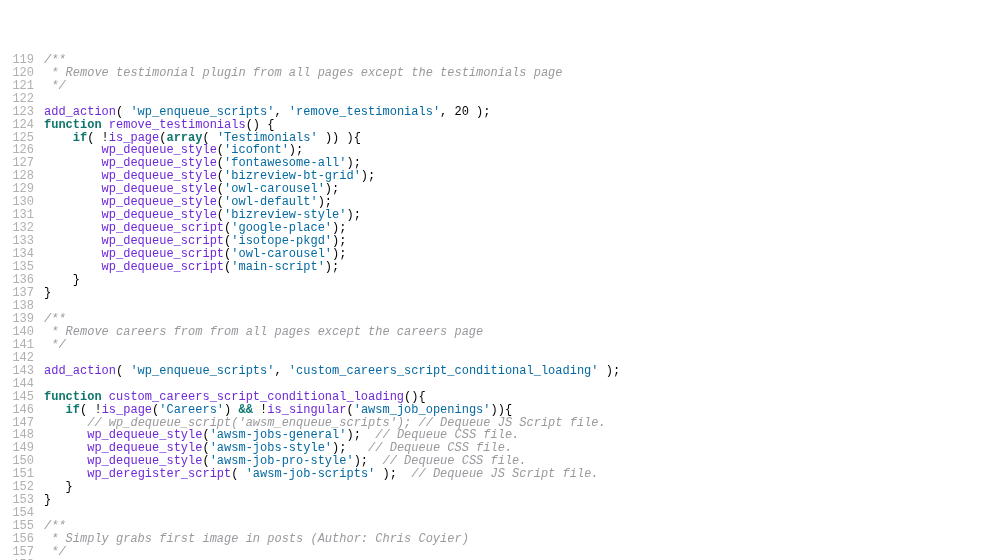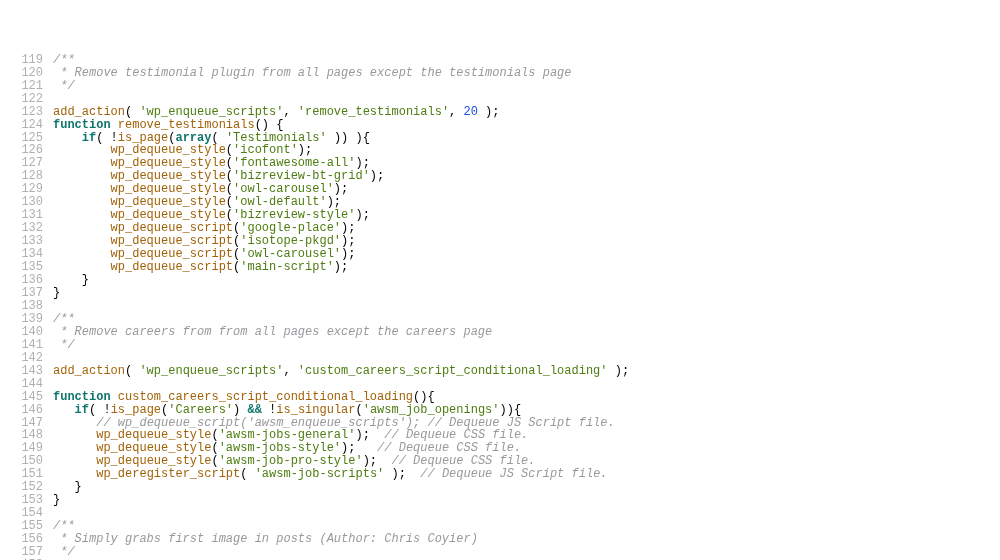--- a/index.html
+++ b/index.html
@@ -13,38 +13,37 @@
     white-space: pre;
   }
   .editor {
     display: flex;
     flex-direction: column;
     padding-top: 2px;
   }
   .line {
     display: flex;
     align-items: baseline;
-    padding-left: 9px;
   }
   .gutter {
     width: 34px;
     flex-shrink: 0;
     text-align: right;
     padding-right: 10px;
     color: #b0b0b0;
     user-select: none;
   }
   .code {
     flex: 1;
   }
   .c-comment { color: #99999e; font-style: italic; }
   .c-keyword { color: #0f766e; font-weight: 600; }
-  .c-func    { color: #a16207; }
-  .c-string  { color: #4d7c0f; }
-  .c-number  { color: #1d4ed8; }
+  .c-func    { color: #6d28d9; }
+  .c-string  { color: #0369a1; }
+  .c-number  { color: #000000; }
   .c-punct   { color: #000; }
 </style>
 </head>
 <body>
 
 
 
 <div class="editor"><div class="line"><span class="gutter">119</span><span class="code"><span class="c-comment">/**</span></span></div><div class="line"><span class="gutter">120</span><span class="code"><span class="c-comment"> * Remove testimonial plugin from all pages except the testimonials page</span></span></div><div class="line"><span class="gutter">121</span><span class="code"><span class="c-comment"> */</span></span></div><div class="line"><span class="gutter">122</span><span class="code"></span></div><div class="line"><span class="gutter">123</span><span class="code"><span class="c-func">add_action</span><span class="c-punct">( </span><span class="c-string">'wp_enqueue_scripts'</span><span class="c-punct">, </span><span class="c-string">'remove_testimonials'</span><span class="c-punct">, </span><span class="c-number">20</span><span class="c-punct"> );</span></span></div><div class="line"><span class="gutter">124</span><span class="code"><span class="c-keyword">function</span><span class="c-punct"> </span><span class="c-func">remove_testimonials</span><span class="c-punct">() {</span></span></div><div class="line"><span class="gutter">125</span><span class="code"><span class="c-punct">    </span><span class="c-keyword">if</span><span class="c-punct">( !</span><span class="c-func">is_page</span><span class="c-punct">(</span><span class="c-keyword">array</span><span class="c-punct">( </span><span class="c-string">'Testimonials'</span><span class="c-punct"> )) ){</span></span></div><div class="line"><span class="gutter">126</span><span class="code"><span class="c-punct">        </span><span class="c-func">wp_dequeue_style</span><span class="c-punct">(</span><span class="c-string">'icofont'</span><span class="c-punct">);</span></span></div><div class="line"><span class="gutter">127</span><span class="code"><span class="c-punct">        </span><span class="c-func">wp_dequeue_style</span><span class="c-punct">(</span><span class="c-string">'fontawesome-all'</span><span class="c-punct">);</span></span></div><div class="line"><span class="gutter">128</span><span class="code"><span class="c-punct">        </span><span class="c-func">wp_dequeue_style</span><span class="c-punct">(</span><span class="c-string">'bizreview-bt-grid'</span><span class="c-punct">);</span></span></div><div class="line"><span class="gutter">129</span><span class="code"><span class="c-punct">        </span><span class="c-func">wp_dequeue_style</span><span class="c-punct">(</span><span class="c-string">'owl-carousel'</span><span class="c-punct">);</span></span></div><div class="line"><span class="gutter">130</span><span class="code"><span class="c-punct">        </span><span class="c-func">wp_dequeue_style</span><span class="c-punct">(</span><span class="c-string">'owl-default'</span><span class="c-punct">);</span></span></div><div class="line"><span class="gutter">131</span><span class="code"><span class="c-punct">        </span><span class="c-func">wp_dequeue_style</span><span class="c-punct">(</span><span class="c-string">'bizreview-style'</span><span class="c-punct">);</span></span></div><div class="line"><span class="gutter">132</span><span class="code"><span class="c-punct">        </span><span class="c-func">wp_dequeue_script</span><span class="c-punct">(</span><span class="c-string">'google-place'</span><span class="c-punct">);</span></span></div><div class="line"><span class="gutter">133</span><span class="code"><span class="c-punct">        </span><span class="c-func">wp_dequeue_script</span><span class="c-punct">(</span><span class="c-string">'isotope-pkgd'</span><span class="c-punct">);</span></span></div><div class="line"><span class="gutter">134</span><span class="code"><span class="c-punct">        </span><span class="c-func">wp_dequeue_script</span><span class="c-punct">(</span><span class="c-string">'owl-carousel'</span><span class="c-punct">);</span></span></div><div class="line"><span class="gutter">135</span><span class="code"><span class="c-punct">        </span><span class="c-func">wp_dequeue_script</span><span class="c-punct">(</span><span class="c-string">'main-script'</span><span class="c-punct">);</span></span></div><div class="line"><span class="gutter">136</span><span class="code"><span class="c-punct">    }</span></span></div><div class="line"><span class="gutter">137</span><span class="code"><span class="c-punct">}</span></span></div><div class="line"><span class="gutter">138</span><span class="code"></span></div><div class="line"><span class="gutter">139</span><span class="code"><span class="c-comment">/**</span></span></div><div class="line"><span class="gutter">140</span><span class="code"><span class="c-comment"> * Remove careers from from all pages except the careers page</span></span></div><div class="line"><span class="gutter">141</span><span class="code"><span class="c-comment"> */</span></span></div><div class="line"><span class="gutter">142</span><span class="code"></span></div><div class="line"><span class="gutter">143</span><span class="code"><span class="c-func">add_action</span><span class="c-punct">( </span><span class="c-string">'wp_enqueue_scripts'</span><span class="c-punct">, </span><span class="c-string">'custom_careers_script_conditional_loading'</span><span class="c-punct"> );</span></span></div><div class="line"><span class="gutter">144</span><span class="code"></span></div><div class="line"><span class="gutter">145</span><span class="code"><span class="c-keyword">function</span><span class="c-punct"> </span><span class="c-func">custom_careers_script_conditional_loading</span><span class="c-punct">(){</span></span></div><div class="line"><span class="gutter">146</span><span class="code"><span class="c-punct">   </span><span class="c-keyword">if</span><span class="c-punct">( !</span><span class="c-func">is_page</span><span class="c-punct">(</span><span class="c-string">'Careers'</span><span class="c-punct">) </span><span class="c-keyword">&amp;&amp;</span><span class="c-punct"> !</span><span class="c-func">is_singular</span><span class="c-punct">(</span><span class="c-string">'awsm_job_openings'</span><span class="c-punct">)){</span></span></div><div class="line"><span class="gutter">147</span><span class="code"><span class="c-punct">      </span><span class="c-comment">// wp_dequeue_script('awsm_enqueue_scripts'); // Dequeue JS Script file.</span></span></div><div class="line"><span class="gutter">148</span><span class="code"><span class="c-punct">      </span><span class="c-func">wp_dequeue_style</span><span class="c-punct">(</span><span class="c-string">'awsm-jobs-general'</span><span class="c-punct">);  </span><span class="c-comment">// Dequeue CSS file.</span></span></div><div class="line"><span class="gutter">149</span><span class="code"><span class="c-punct">      </span><span class="c-func">wp_dequeue_style</span><span class="c-punct">(</span><span class="c-string">'awsm-jobs-style'</span><span class="c-punct">);   </span><span class="c-comment">// Dequeue CSS file.</span></span></div><div class="line"><span class="gutter">150</span><span class="code"><span class="c-punct">      </span><span class="c-func">wp_dequeue_style</span><span class="c-punct">(</span><span class="c-string">'awsm-job-pro-style'</span><span class="c-punct">);  </span><span class="c-comment">// Dequeue CSS file.</span></span></div><div class="line"><span class="gutter">151</span><span class="code"><span class="c-punct">      </span><span class="c-func">wp_deregister_script</span><span class="c-punct">( </span><span class="c-string">'awsm-job-scripts'</span><span class="c-punct"> );  </span><span class="c-comment">// Dequeue JS Script file.</span></span></div><div class="line"><span class="gutter">152</span><span class="code"><span class="c-punct">   }</span></span></div><div class="line"><span class="gutter">153</span><span class="code"><span class="c-punct">}</span></span></div><div class="line"><span class="gutter">154</span><span class="code"></span></div><div class="line"><span class="gutter">155</span><span class="code"><span class="c-comment">/**</span></span></div><div class="line"><span class="gutter">156</span><span class="code"><span class="c-comment"> * Simply grabs first image in posts (Author: Chris Coyier)</span></span></div><div class="line"><span class="gutter">157</span><span class="code"><span class="c-comment"> */</span></span></div><div class="line"><span class="gutter">158</span><span class="code"></span></div></div>
 
 

